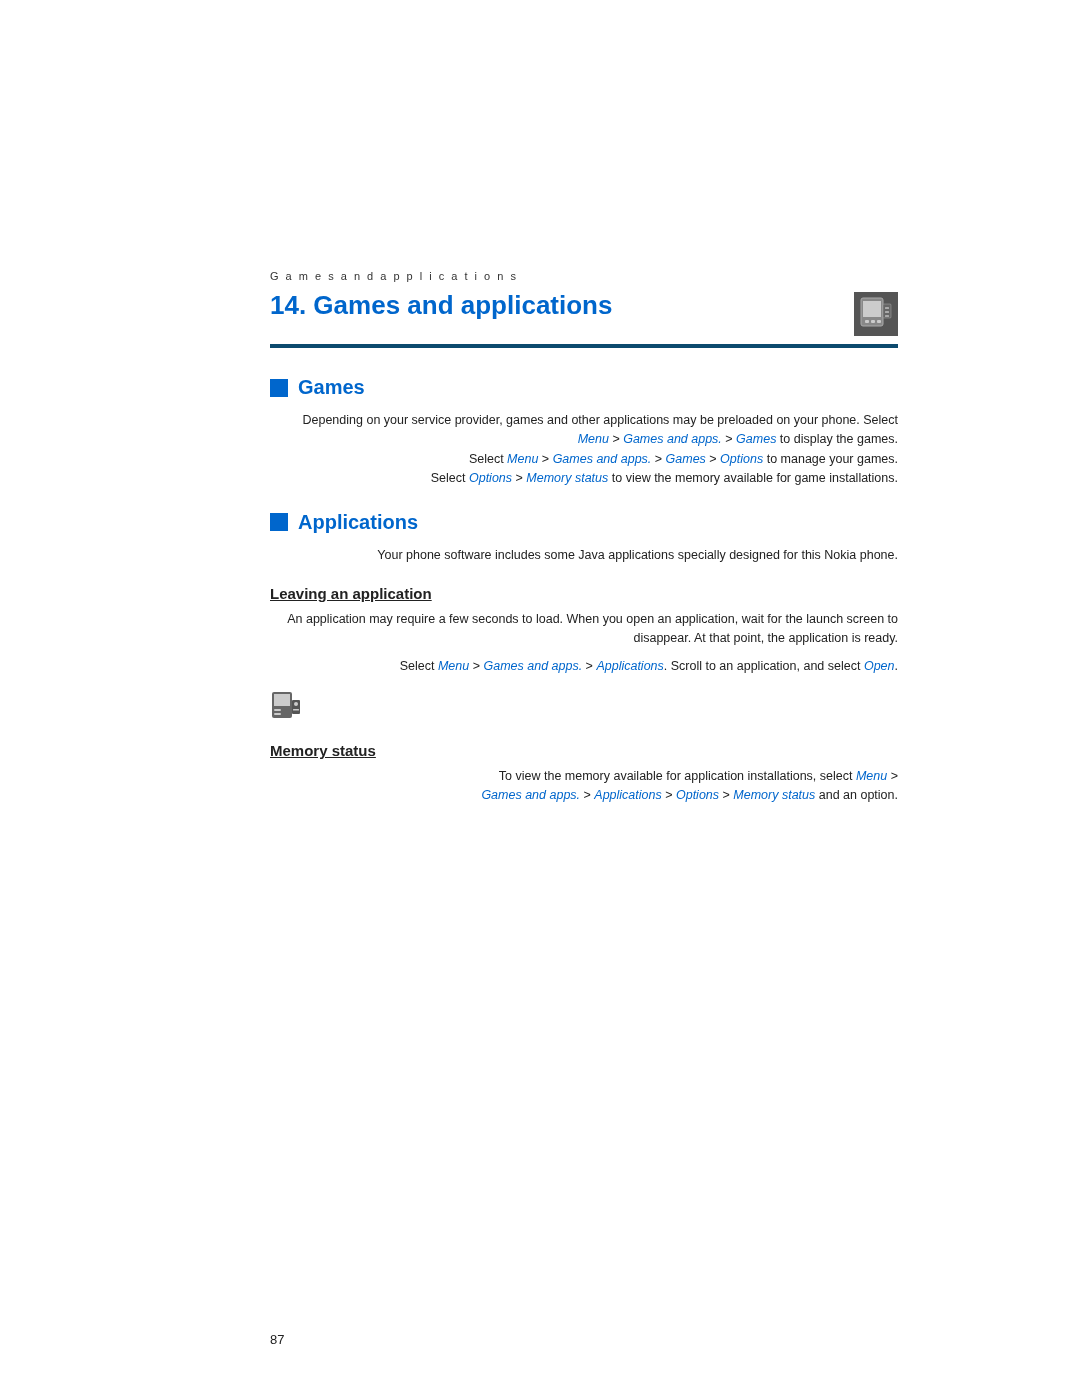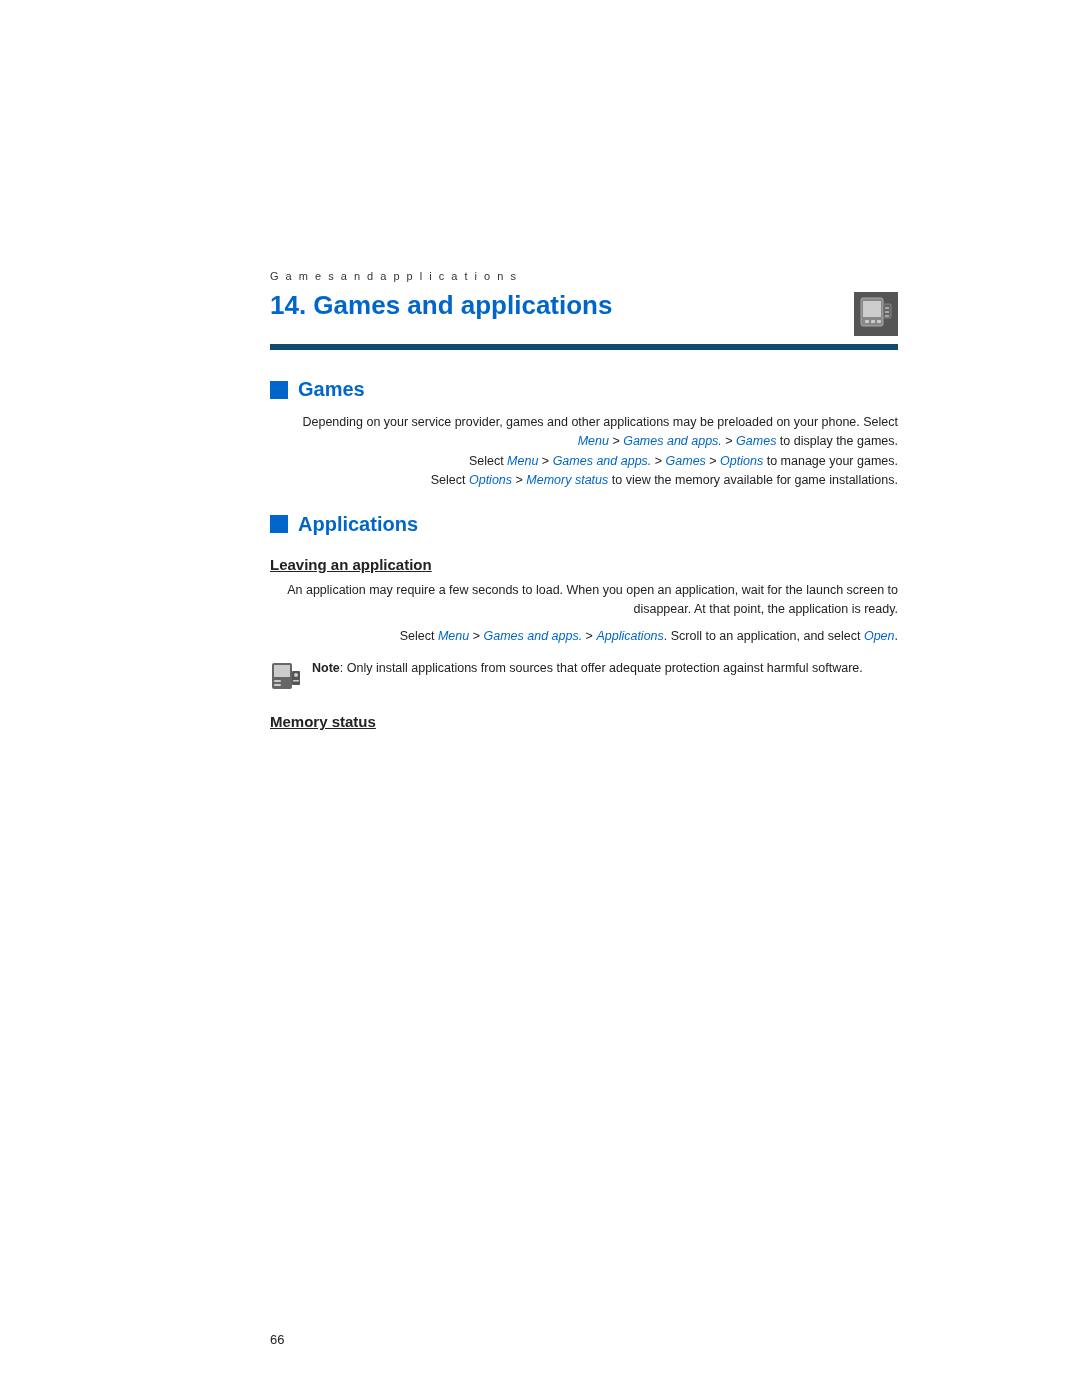--- a/index.html
+++ b/index.html
@@ -35,21 +35,21 @@
       letter-spacing: 2px;
       color: #333333;
       margin-bottom: 8px;
       font-family: Arial, sans-serif;
     }
 
     .chapter-header {
       display: flex;
       align-items: flex-start;
       justify-content: space-between;
-      border-bottom: 6px solid #0c4a6e;
+      border-bottom: 4px solid #0c4a6e;
       padding-bottom: 8px;
       margin-bottom: 28px;
     }
 
     .chapter-title {
       font-size: 26px;
       font-weight: bold;
       color: #0066cc;
       font-family: Arial, sans-serif;
     }
@@ -186,20 +186,21 @@
       Depending on your service provider, games and other applications may be preloaded on your phone. Select <span class="link">Menu</span> &gt; <span class="link">Games and apps.</span> &gt; <span class="link">Games</span> to display the games.<br>
       Select <span class="link">Menu</span> &gt; <span class="link">Games and apps.</span> &gt; <span class="link">Games</span> &gt; <span class="link">Options</span> to manage your games.<br>
       Select <span class="link">Options</span> &gt; <span class="link">Memory status</span> to view the memory available for game installations.
     </p>
 
     <div class="section-heading">
       <div class="blue-square"></div>
       <span class="section-heading-text">Applications</span>
     </div>
 
+    <p class="body-text">Your phone software includes some Java applications specially designed for this Nokia phone.</p>
 
     <h3 class="subsection-heading">Leaving an application</h3>
 
     <p class="body-text">An application may require a few seconds to load. When you open an application, wait for the launch screen to disappear. At that point, the application is ready.</p>
 
     <p class="body-text">
       Select <span class="link">Menu</span> &gt; <span class="link">Games and apps.</span> &gt; <span class="link">Applications</span>. Scroll to an application, and select <span class="link">Open</span>.
     </p>
 
 
@@ -209,24 +210,25 @@
         <svg viewBox="0 0 32 32" width="32" height="32" fill="none" xmlns="http://www.w3.org/2000/svg">
           <rect x="2" y="2" width="20" height="26" rx="2" fill="#666666"></rect>
           <rect x="4" y="4" width="16" height="12" fill="#cccccc"></rect>
           <rect x="4" y="19" width="7" height="2" rx="1" fill="#cccccc"></rect>
           <rect x="4" y="23" width="7" height="2" rx="1" fill="#cccccc"></rect>
           <rect x="22" y="10" width="8" height="14" rx="1" fill="#555555"></rect>
           <circle cx="26" cy="14" r="2" fill="#cccccc"></circle>
           <rect x="23" y="19" width="6" height="1.5" rx="0.5" fill="#cccccc"></rect>
         </svg>
       </div>
-      <p class="note-text">
-        <strong>Note</strong>: Only install applications from sources that offer adequate protection against harmful software.
-      </p>
     </div>
 
     <h3 class="subsection-heading">Memory status</h3>
 
+    <p class="body-text">
+      To view the memory available for application installations, select <span class="link">Menu</span> &gt;<br>
+      <span class="link">Games and apps.</span> &gt; <span class="link">Applications</span> &gt; <span class="link">Options</span> &gt; <span class="link">Memory status</span> and an option.
+    </p>
 
   </div>
 
-  <div class="page-number">66</div>
+  <div class="page-number">87</div>
 </div>
 
 </body></html>

